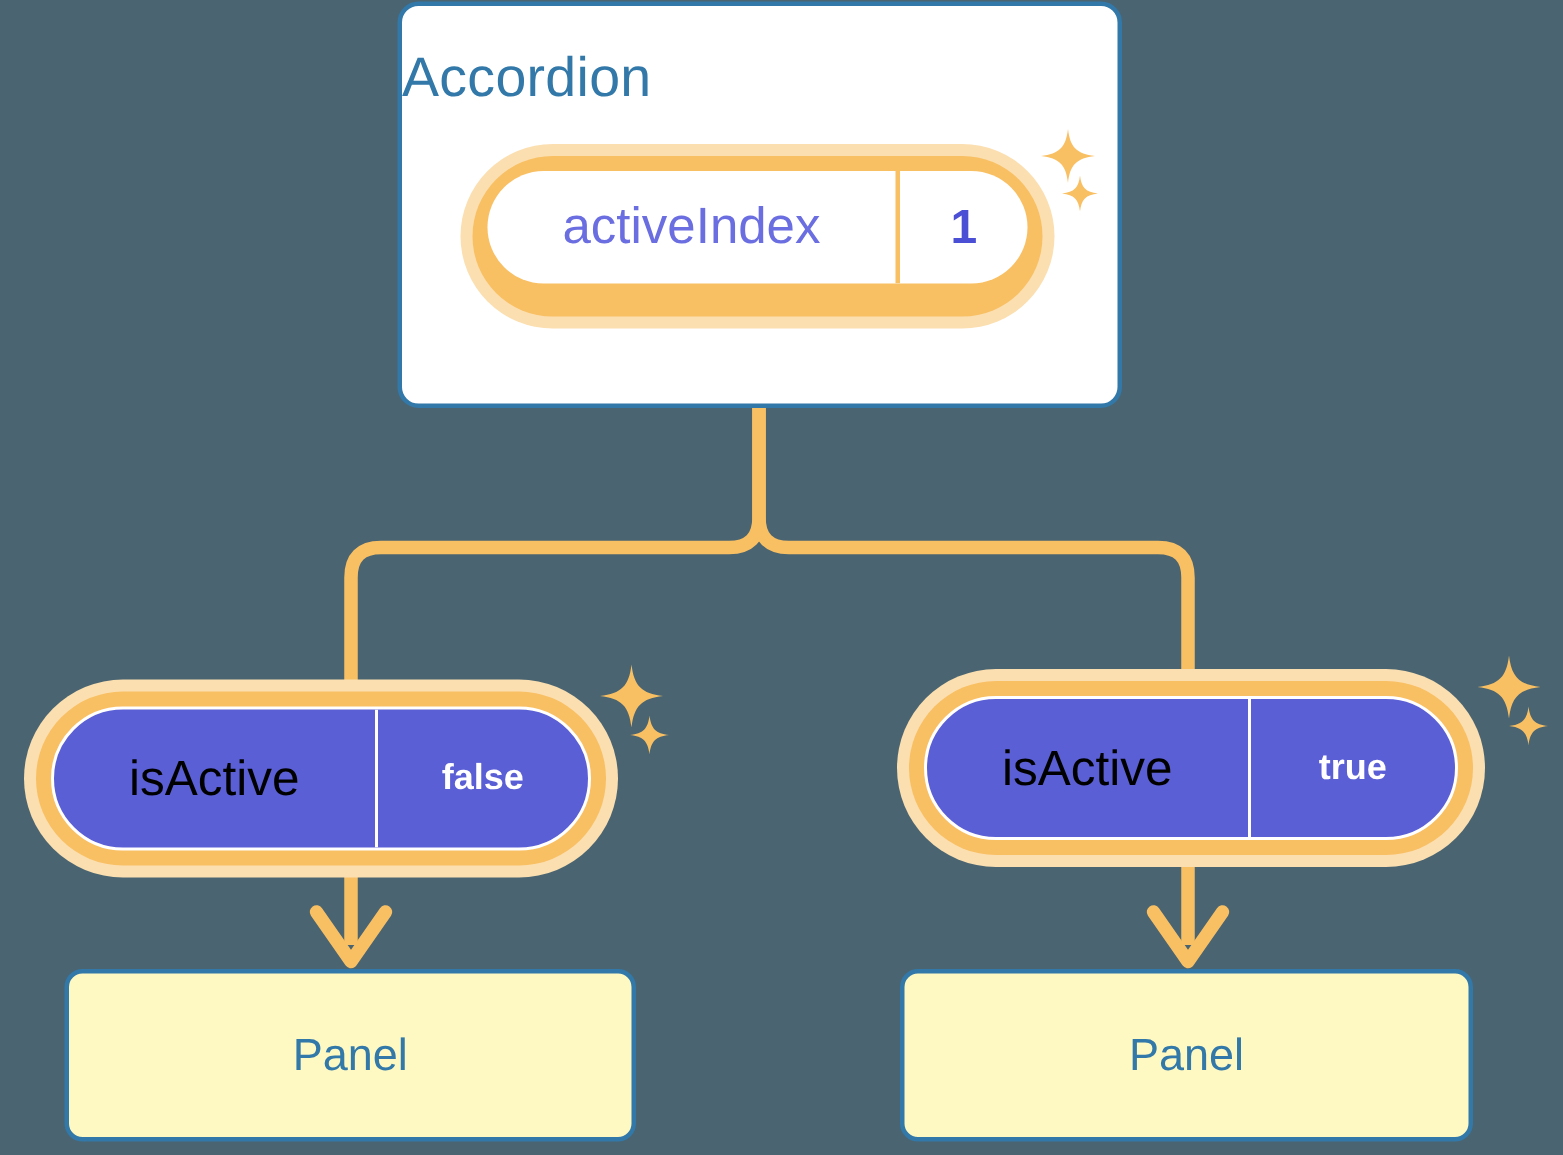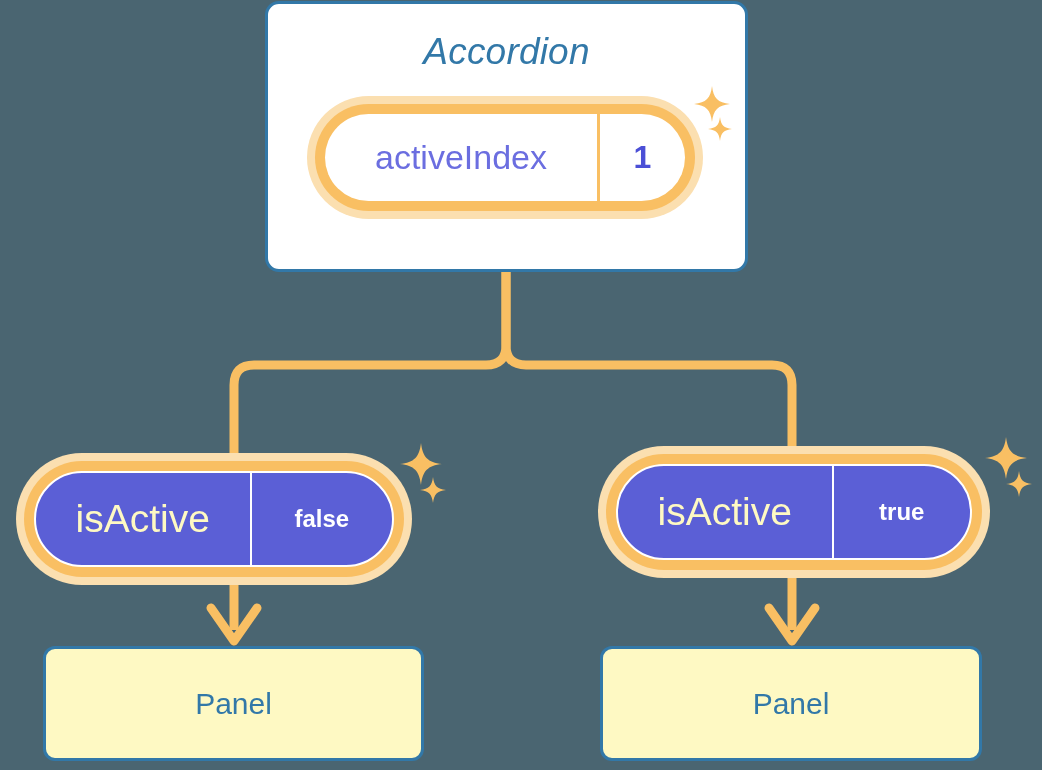--- a/index.html
+++ b/index.html
@@ -41,25 +41,23 @@
     left: 265px;
     top: 1px;
     width: 483px;
     height: 271px;
   }
   #accordion-title {
     position: absolute;
     left: 0;
     top: 27px;
     width: 100%;
-    text-align: center;
     font-size: 37px;
     color: #3278a8;
     letter-spacing: 0.2px;
-    font-style: italic;
   }
   
   .pill-glow {
     position: absolute;
     border-radius: 999px;
     background: #fbdfb0;
     z-index: 3;
   }
   
   .pill-ring {
@@ -100,35 +98,35 @@
     font-weight: bold;
     border-left: 3px solid #f9bf63;
   }
 
   
   .pill-inner.solid {
     background: #5b5fd6;
     border: 2px solid #ffffff;
   }
   .pill-inner.solid .pill-key {
-    color: #fef9c3;
-    font-size: 39px;
+    color: #000000;
+    font-size: 33px;
   }
   .pill-inner.solid .pill-val {
     color: #ffffff;
     font-size: 24px;
     font-weight: bold;
     border-left: 2px solid #ffffff;
   }
 
   
   
   #pill-activeindex-glow { left: 307px; top: 96px;  width: 396px; height: 123px; }
   #pill-activeindex-ring { left: 315px; top: 104px; width: 380px; height: 107px; }
-  #pill-activeindex-inner{ left: 325px; top: 114px; width: 360px; height:  87px; }
+  #pill-activeindex-inner{ left: 325px; top: 114px; width: 360px; height:  75px; }
   #pill-activeindex-inner .pill-key { width: 272px; }
   #pill-activeindex-inner .pill-val { width:  88px; }
 
   
   #pill-false-glow  { left: 16px; top: 453px; width: 396px; height: 132px; }
   #pill-false-ring  { left: 24px; top: 461px; width: 380px; height: 116px; }
   #pill-false-inner { left: 34px; top: 471px; width: 360px; height:  96px; }
   #pill-false-inner .pill-key { width: 216px; }
   #pill-false-inner .pill-val { width: 144px; }
 

